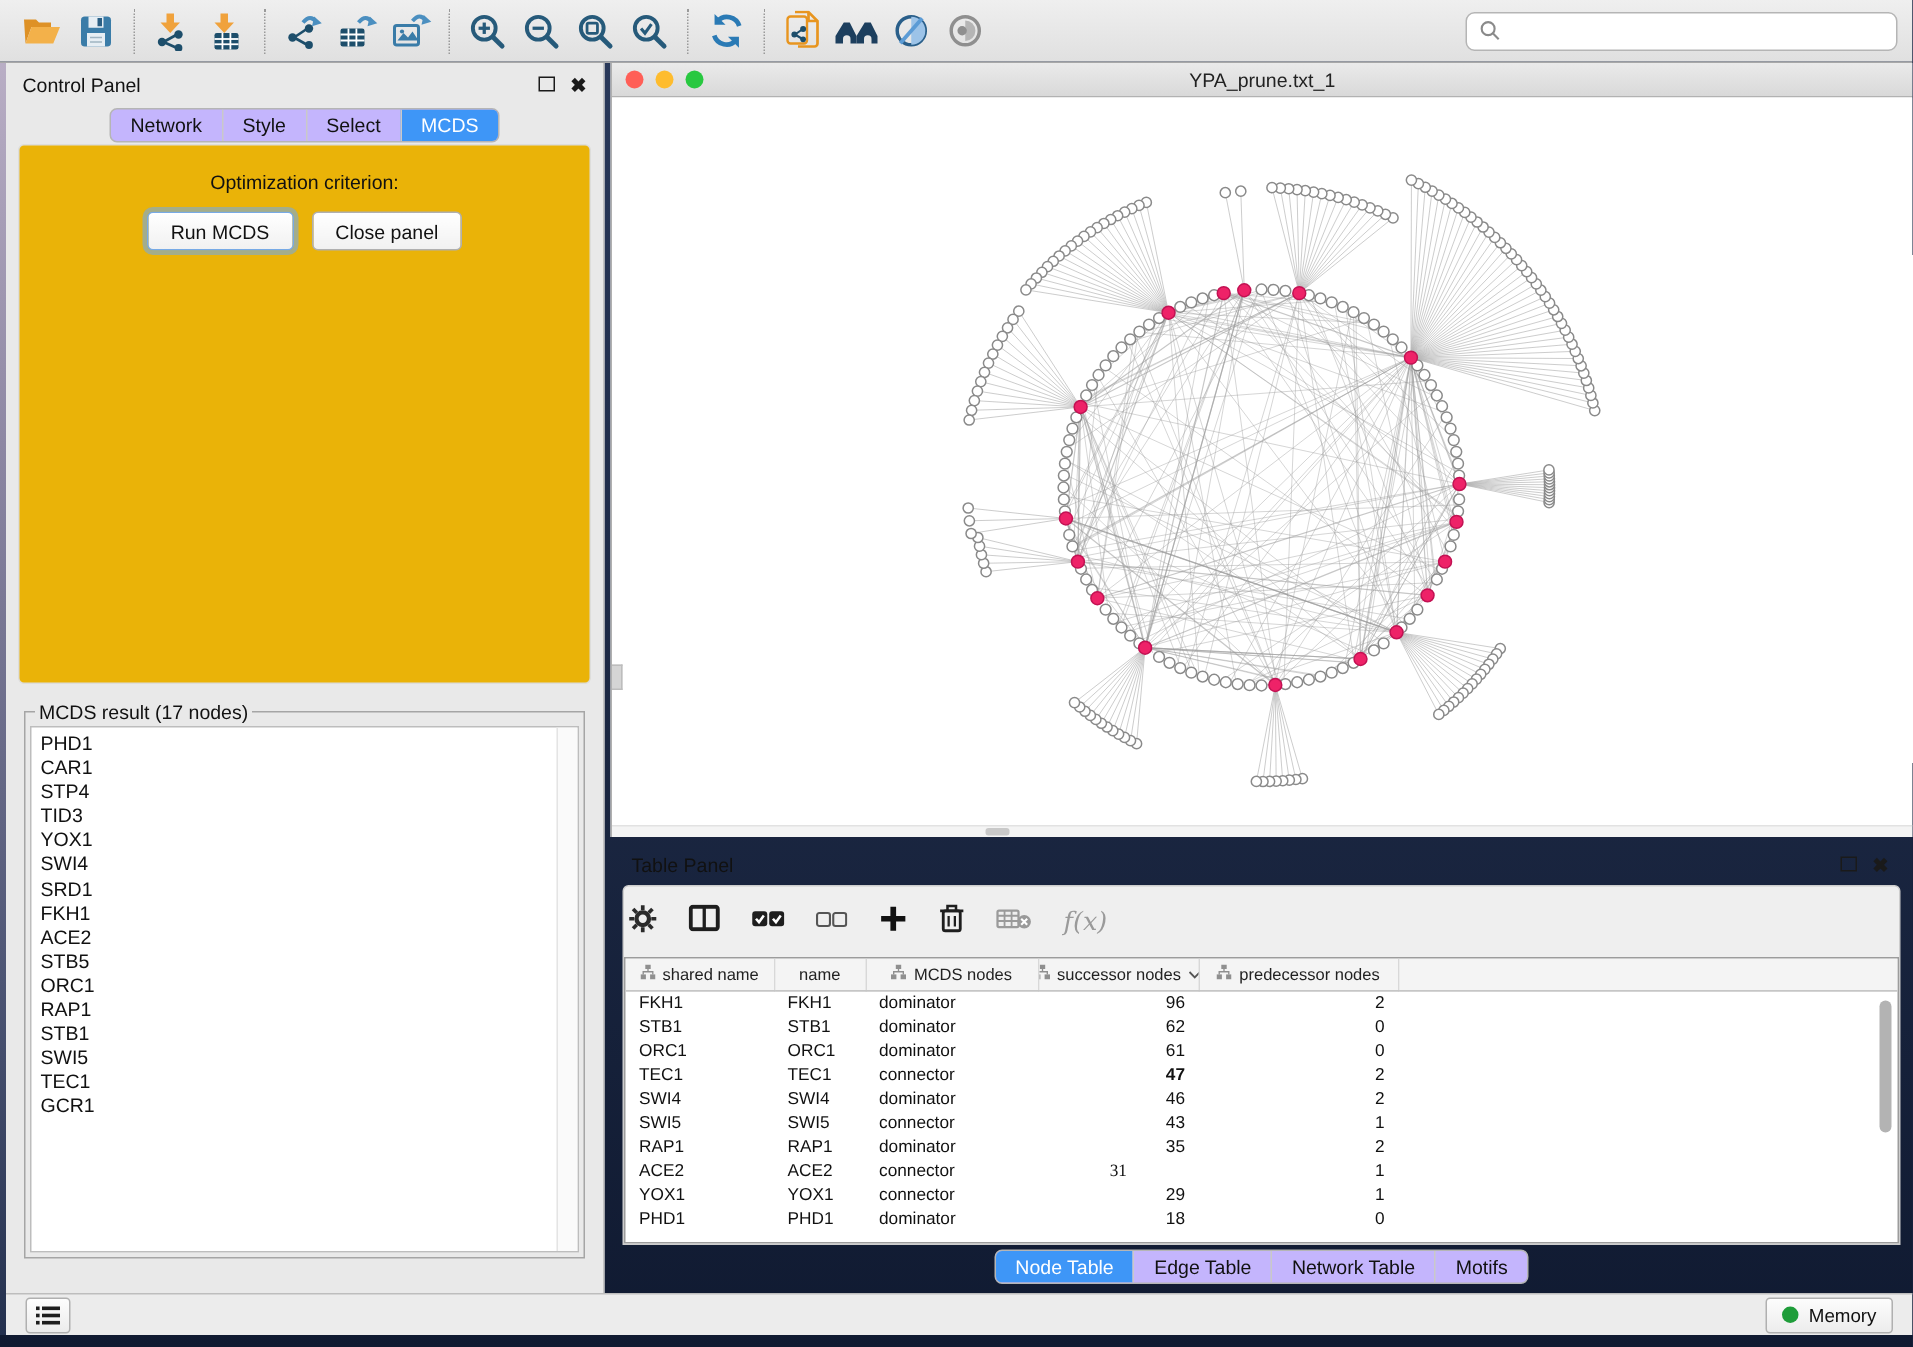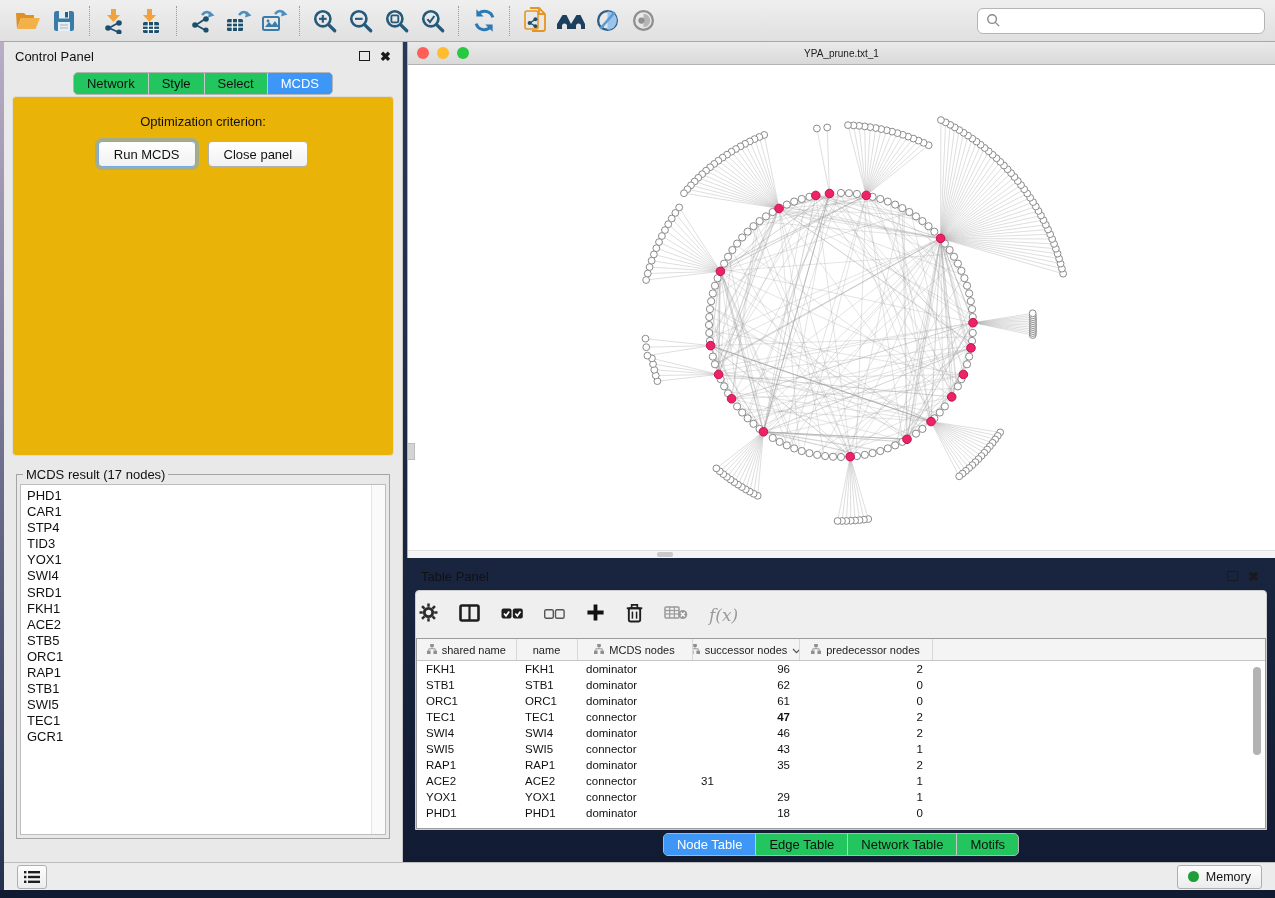--- a/index.html
+++ b/index.html
@@ -20,21 +20,21 @@
   .tb-search input{border:none;outline:none;flex:1;font-size:12px;background:transparent;
        font-family:"Liberation Sans",sans-serif}
   
   .control-panel{position:absolute;left:4px;top:42px;width:399px;height:820px;background:#e9e9e9;
        border-right:1px solid #c4c4c4;box-sizing:border-box}
   .panel-title-row{height:28px;display:flex;align-items:center;padding:0 11px;font-size:13px}
   .panel-title-icons{margin-left:auto;display:flex;gap:10px;align-items:center}
   .float-icon{width:9px;height:8px;border:1.6px solid #1a1a1a;display:inline-block;background:transparent}
   .close-icon{font-size:13px;font-weight:bold;line-height:1;color:#1a1a1a}
   .cp-tabs{display:flex;justify-content:center;margin-top:2px}
-  .seg{display:inline-flex;background:#22c55e;border:1px solid #b5b5b5;border-radius:5px;overflow:hidden}
+  .seg{display:inline-flex;background:#c4b5fd;border:1px solid #b5b5b5;border-radius:5px;overflow:hidden}
   .seg .tab{padding:3px 13px;font-size:13px;color:#111;border-left:1px solid #c9c9c9;white-space:nowrap}
   .seg .tab:first-child{border-left:none}
   .seg .tab.active{background:#3e96f7;color:#fff}
   .cp-body{position:absolute;left:8px;right:8px;top:54px;height:360px;background:#eab308;
        border:1px solid #dddddb;border-radius:4px;box-sizing:border-box}
   .opt-label{margin-top:17px;text-align:center;font-size:13px}
   .dropdown{margin:12px auto 0;width:313px;height:24px;background:#fff;border:1px solid #b3b3b3;
        border-radius:4px;display:flex;align-items:center;box-sizing:border-box;padding:1px}
   .dd-text{flex:1;font-size:13px;padding-left:9px;white-space:nowrap;overflow:hidden}
   .dd-stepper{width:19px;height:20px;background:linear-gradient(#72b2fb,#2f82f0);border-radius:3px;
@@ -50,21 +50,21 @@
        border:1px solid #bdbdbd;display:flex;overflow:hidden}
   .list-items{flex:1;padding:3px 0 0 6px;font-size:13px;line-height:16.1px}
   .list-scroll{width:13px;background:#fafafa;border-left:1px solid #e4e4e4}
   
   .network-window{position:absolute;left:407px;top:42px;width:868px;height:516px;background:#fff;
        border-left:1px solid #b0b0b0;box-sizing:border-box}
   .net-titlebar{height:22px;background:linear-gradient(#eaeaea,#d9d9d9);border-bottom:1px solid #b2b2b2;
        display:flex;align-items:center;position:relative}
   .traffic{display:flex;gap:8px;padding-left:9px;z-index:2}
   .light{width:12px;height:12px;border-radius:50%;box-sizing:border-box}
-  .net-title{position:absolute;left:0;right:0;text-align:center;font-size:10px;color:#222}
+  .net-title{position:absolute;left:0;right:0;text-align:center;font-size:13px;color:#222}
   .net-canvas{position:relative;height:493px;background:#fff;overflow:hidden}
   .net-hscroll{position:absolute;left:0;right:0;bottom:0;height:7px;background:#f4f4f4;border-top:1px solid #e2e2e2}
   .net-hthumb{position:absolute;left:249px;width:16px;height:5px;top:1px;background:#c9c9c9;border-radius:2px}
   .net-vthumb{position:absolute;left:0;top:378px;width:6px;height:15px;background:#d5d5d5;
        border:1px solid #bdbdbd;border-left:none}
   
   .table-panel{position:absolute;left:407px;top:564px;width:868px;height:294px}
   .tp-titlerow{height:24px;display:flex;align-items:center;padding:0 16px 0 14px;font-size:13px}
   .tp-main{position:absolute;left:8px;right:8px;top:26px;height:240px;background:#efefef;
        border:1px solid #cdcdcd;border-radius:4px 4px 0 0;box-sizing:border-box}
@@ -1132,21 +1132,21 @@
                 <td style="text-align: left;">RAP1</td>
                 <td style="text-align: left;">dominator</td>
                 <td style="text-align: right;">35</td>
                 <td style="text-align: right;">2</td>
                 <td></td>
               </tr>
               <tr>
                 <td style="text-align: left;">ACE2</td>
                 <td style="text-align: left;">ACE2</td>
                 <td style="text-align: left;">connector</td>
-                <td style="text-align: left;">31</td>
+                <td style="text-align: center; font-family: Liberation Serif, serif;">31</td>
                 <td style="text-align: right;">1</td>
                 <td></td>
               </tr>
               <tr>
                 <td style="text-align: left;">YOX1</td>
                 <td style="text-align: left;">YOX1</td>
                 <td style="text-align: left;">connector</td>
                 <td style="text-align: right;">29</td>
                 <td style="text-align: right;">1</td>
                 <td></td>

